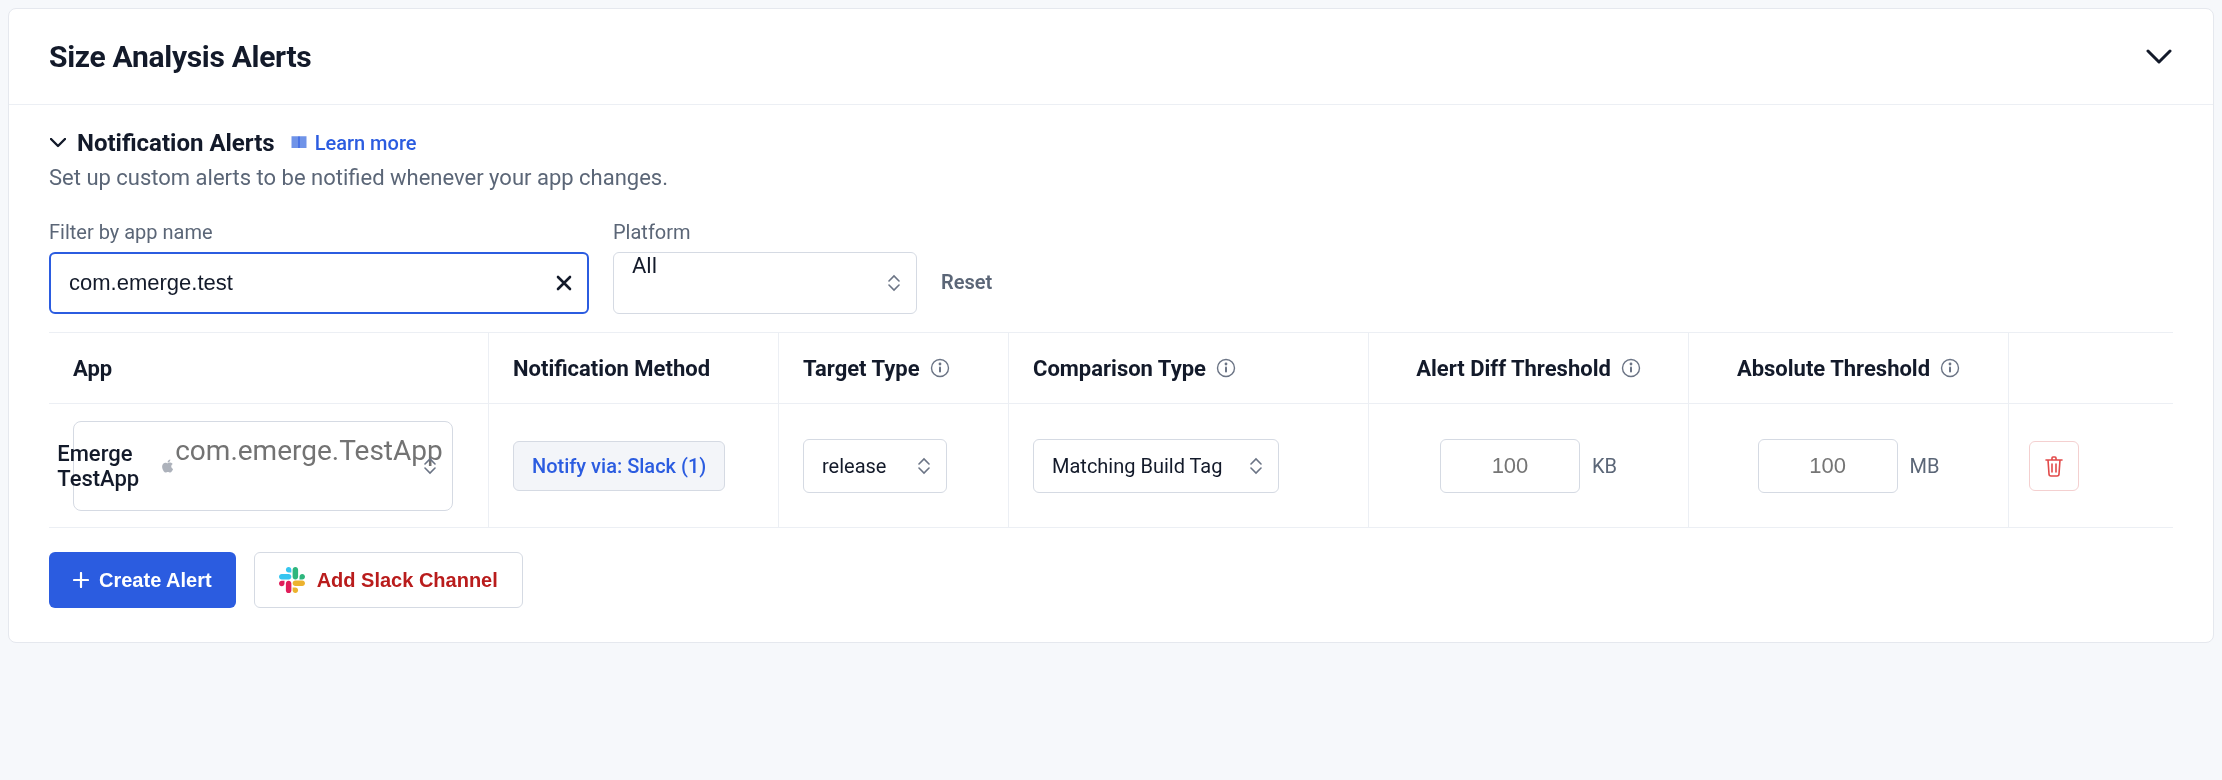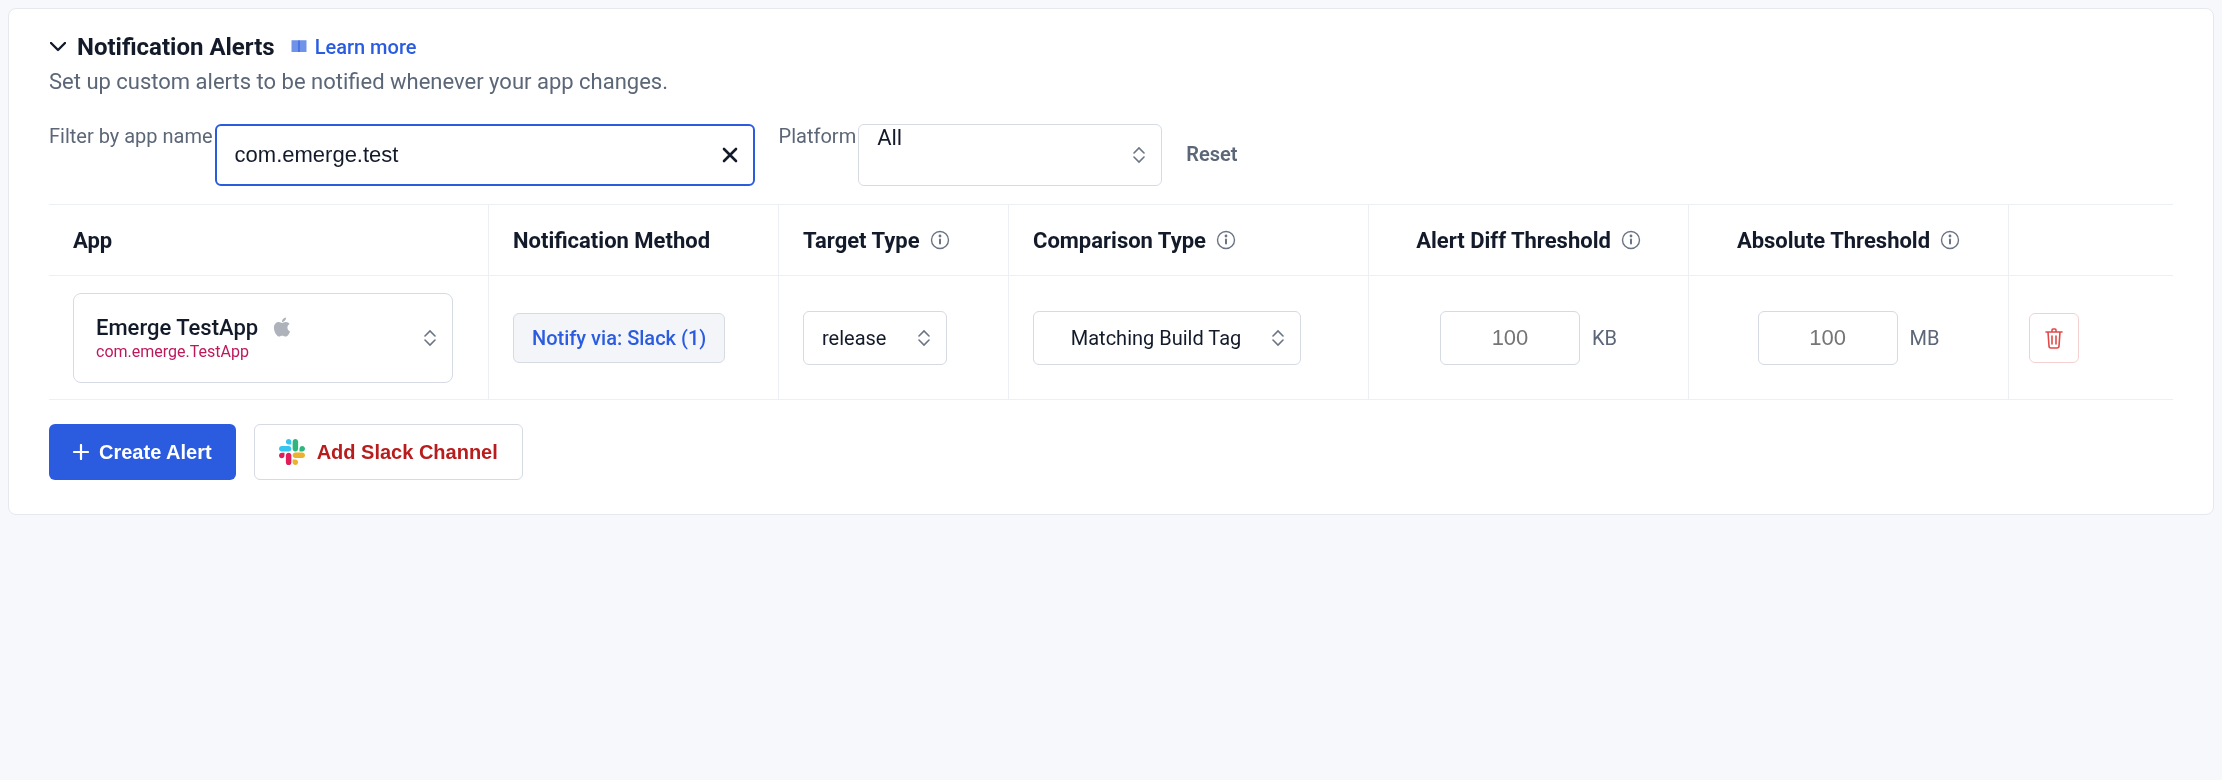--- a/index.html
+++ b/index.html
@@ -80,21 +80,21 @@
     margin-bottom: 30px;
   }
 
   
   .filter-row {
     display: flex;
     align-items: flex-end;
     gap: 24px;
     margin-bottom: 18px;
   }
-  .field-group { display: flex; flex-direction: row; gap: 2px; }
+  .field-group { display: flex; flex-direction: column; gap: 8px; }
   .field-label {
     font-size: 20px;
     color: #5b6677;
   }
   .text-input-wrap {
     position: relative;
     width: 540px;
   }
   .text-input {
     width: 100%;
@@ -196,28 +196,28 @@
 
   .app-select {
     position: relative;
     width: 380px;
     min-height: 90px;
     border: 1px solid #d5dae3;
     border-radius: 8px;
     padding: 12px 48px 12px 22px;
     cursor: pointer;
     display: flex;
-    flex-direction: column;
+    flex-direction: row;
     justify-content: center;
     gap: 2px;
   }
   .app-name-row { display: flex; align-items: center; gap: 14px; }
   .app-name { font-size: 22px; font-weight: 500; }
   .apple-icon { width: 20px; height: 22px; opacity: 0.55; }
-  .app-id { font-size: 16px; color: #be185d; }
+  .app-id { font-size: 28px; color: #737373; }
 
   .badge {
     border: 1px solid #d5dae3;
     background: #f3f5f9;
     border-radius: 6px;
     padding: 12px 18px;
     font-size: 20px;
     color: #2b5ce0;
     font-weight: 500;
     cursor: pointer;
@@ -229,21 +229,21 @@
     border: 1px solid #d5dae3;
     border-radius: 6px;
     display: flex;
     align-items: center;
     padding: 0 40px 0 18px;
     font-size: 20px;
     cursor: pointer;
     background: #fff;
   }
   .small-select.w-target { width: 144px; }
-  .small-select.w-comp { width: 268px; justify-content: center; }
+  .small-select.w-comp { width: 246px; }
 
   .num-cell {
     display: flex;
     align-items: center;
     gap: 12px;
     justify-content: center;
     width: 100%;
   }
   .num-input {
     width: 140px;
@@ -302,20 +302,28 @@
 
   .th.center { justify-content: center; }
   .td.center { justify-content: center; }
   .td.no-pad { padding: 0 12px; }
 </style>
 </head>
 <body>
 
 <div class="card">
 
+  <div class="card-header">
+    <div class="card-title">Size Analysis Alerts</div>
+    <div class="chevron">
+      <svg width="26" height="16" viewBox="0 0 26 16" fill="none">
+          <path d="M2 2 L13 13 L24 2" stroke="#131a2a" stroke-width="3" stroke-linecap="round" stroke-linejoin="round"></path>
+        </svg>
+    </div>
+  </div>
 
   <div class="card-body">
 
     <div class="section-heading-row">
       <div class="small-chevron">
         <svg width="16" height="10" viewBox="0 0 16 10" fill="none">
             <path d="M1 1 L8 8 L15 1" stroke="#131a2a" stroke-width="2.4" stroke-linecap="round" stroke-linejoin="round"></path>
           </svg>
       </div>
       <div class="section-heading">Notification Alerts</div>

